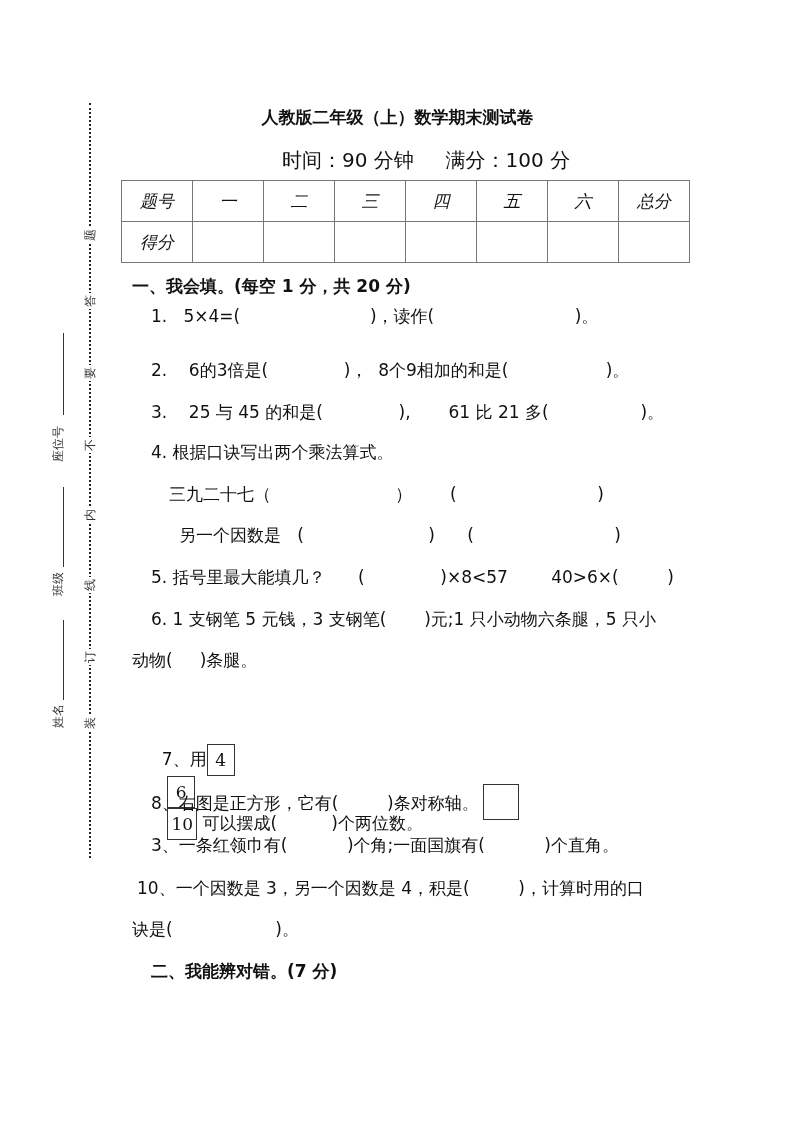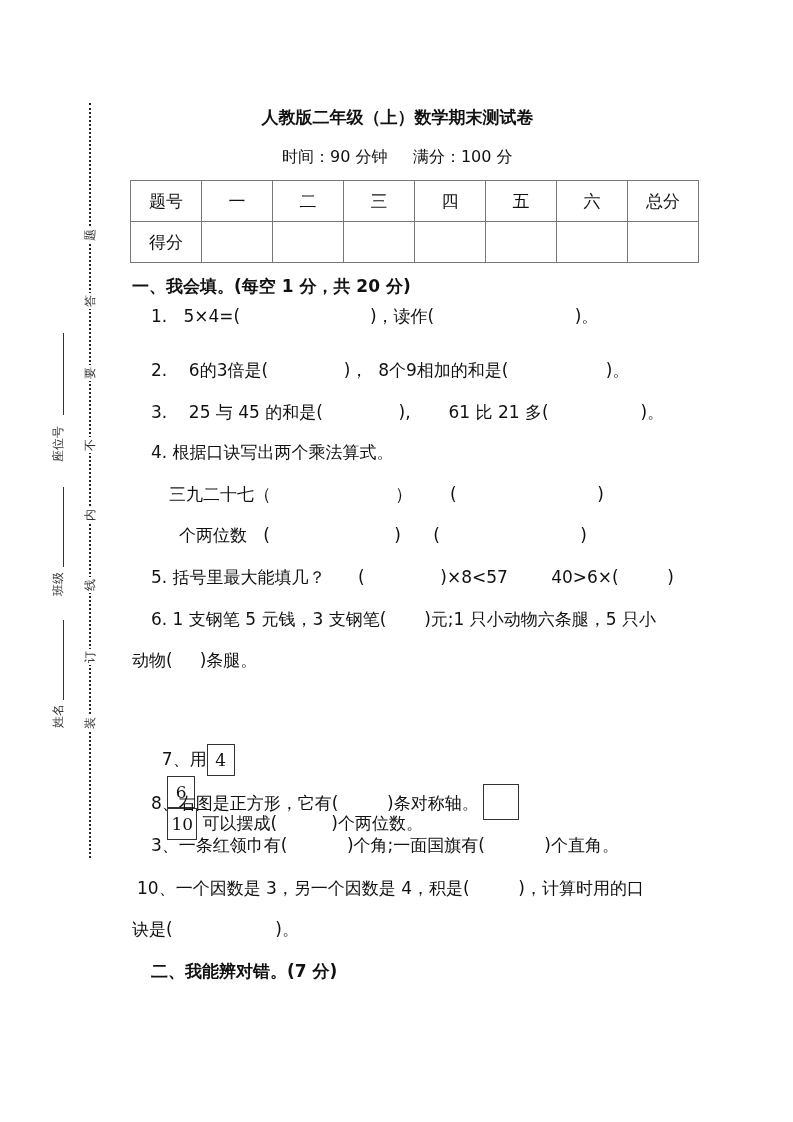--- a/index.html
+++ b/index.html
@@ -9,22 +9,22 @@
              border-left: 2px dotted #222; }
   .margin-char { position: absolute; left: 82px; width: 16px; font-family: "DejaVu Serif", serif;
                  font-size: 12px; color: #333; background: #fff; text-align: center;
                  transform: rotate(-90deg); line-height: 14px; }
   .field-label { position: absolute; font-family: "DejaVu Serif", serif; font-size: 12px; color: #333;
                  transform-origin: left top; transform: rotate(-90deg); white-space: nowrap; }
   .field-line { position: absolute; left: 63px; width: 0; border-left: 1px solid #333; }
   .title { position: absolute; top: 106px; left: 0; width: 793px; text-align: center; padding-left: 16px;
            font-size: 17px; font-weight: bold; }
   .title span { position: relative; left: -15px; }
-  .subtitle { position: absolute; top: 147px; left: 282px; font-size: 16px; white-space: pre; }
-  table.score { position: absolute; left: 130px; top: 180px; border-collapse: collapse; }
+  .subtitle { position: absolute; top: 147px; left: 282px; font-size: 20px; white-space: pre; }
+  table.score { position: absolute; left: 121px; top: 180px; border-collapse: collapse; font-style: italic; }
   table.score td { border: 1px solid #777; width: 70px; height: 40px; text-align: center;
                    font-size: 17px; padding: 0; }
   .line { position: absolute; font-size: 17px; white-space: pre; line-height: 24px; margin-left: 12px; }
   .bold { font-weight: bold; }
   .card { display: inline-block; border: 1px solid #333; width: 26px; height: 30px; text-align: center;
           line-height: 30px; font-family: "DejaVu Serif", serif; font-size: 17px; vertical-align: middle; }
   .square { position: absolute; left: 483px; top: 784px; width: 34px; height: 34px; border: 1px solid #333; }
 </style>
 </head>
 <body>
@@ -73,21 +73,21 @@
   </tr>
 </tbody>
   </table>
 
 <div class="line bold" style="left:120px; top:274px">一、我会填。(每空 1 分，共 20 分)</div>
 <div class="line" style="left:139px; top:304px">1.   5×4=(                        )，读作(                          )。</div>
 <div class="line" style="left:139px; top:358px">2.    6的3倍是(              )，  8个9相加的和是(                  )。</div>
 <div class="line" style="left:139px; top:400px">3.    25 与 45 的和是(              ),       61 比 21 多(                 )。</div>
 <div class="line" style="left:139px; top:440px">4. 根据口诀写出两个乘法算式。</div>
 <div class="line" style="left:157px; top:482px">三九二十七（                       ）       (                          )</div>
-<div class="line" style="left:167px; top:523px">个两位数   (                       )      (                          )</div>
+<div class="line" style="left:167px; top:523px">另一个因数是   (                       )      (                          )</div>
 <div class="line" style="left:139px; top:565px">5. 括号里最大能填几？      (              )×8&lt;57        40&gt;6×(         )</div>
 <div class="line" style="left:139px; top:607px">6. 1 支钢笔 5 元钱，3 支钢笔(       )元;1 只小动物六条腿，5 只小</div>
 <div class="line" style="left:120px; top:648px">动物(     )条腿。</div>
 
 <div class="line" style="left:139px; top:720px">
   <span>7、用</span><span class="card">4</span>
   &nbsp;<span class="card">6</span>
   &nbsp;<span class="card" style="width:28px">10</span><span> 可以摆成(          )个两位数。</span>
 </div>
 

